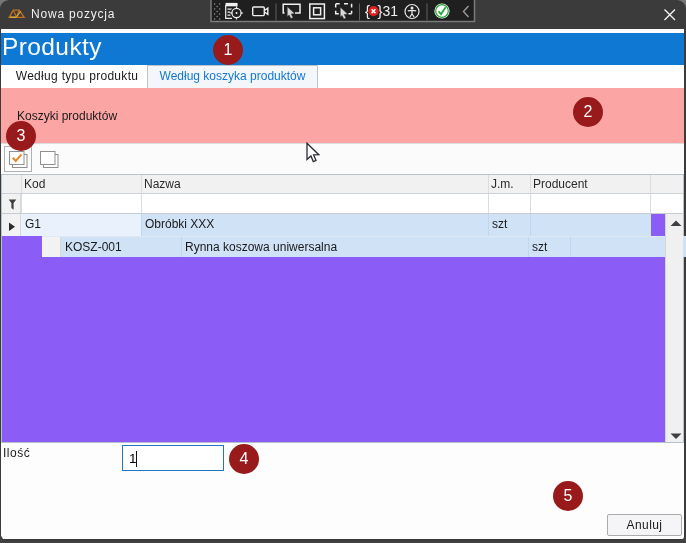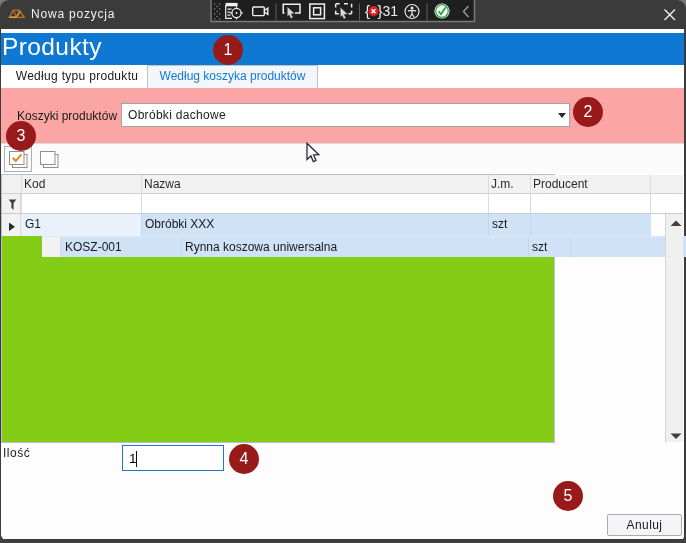--- a/index.html
+++ b/index.html
@@ -13,21 +13,21 @@
   .tabstrip { position:absolute; left:0; top:36px; width:683px; height:23px; background:#ffffff; }
   .tab1 { position:absolute; left:5px; top:0; width:142px; height:23px; font-size:12px; letter-spacing:0.3px; color:#1a1a1a; text-align:center; line-height:23px; }
   .tab2 { position:absolute; left:146px; top:0; width:171px; height:23px; font-size:12px; color:#1177d7; text-align:center; line-height:21px; background:#f3f7fb; border:1px solid #bac2cc; border-bottom:none; }
   .panelA { position:absolute; left:0; top:59px; width:683px; height:54.5px; background:#fca5a5; }
   .panelB { position:absolute; left:0; top:113.5px; width:683px; height:30.5px; background:#fbfbfc; border-top:1px solid #dcdcdc; }
   .lbl-koszyki { position:absolute; left:16px; top:21px; font-size:12px; color:#1a1a1a; }
   .combo { position:absolute; left:120px; top:15px; width:449px; height:24px; background:#fff; border:1px solid #a4a4a4; font-size:12px; letter-spacing:0.3px; color:#1a1a1a; line-height:22px; }
   .combo .txt { position:absolute; left:6px; top:0; }
   .combo .arr { position:absolute; right:3px; top:9px; width:0; height:0; border-left:4.5px solid transparent; border-right:4.5px solid transparent; border-top:5px solid #2b2b2b; }
   .btn1 { position:absolute; left:3px; top:2.5px; width:28px; height:26px; border:1px solid #b0b0b0; background:#fcfcfc; }
-  .grid { position:absolute; left:0; top:144.5px; width:554px; height:269.5px; background:#84cc16; border:1px solid #b8c0ca; }
+  .grid { position:absolute; left:0; top:144.5px; width:683px; height:269.5px; background:#8b5cf6; border:1px solid #b8c0ca; }
   .ghead { position:absolute; left:0; top:0; width:681px; height:19.5px; background:#f1f1f2; border-bottom:1px solid #ccd1d8; font-size:12px; color:#2a2a2a; }
   .gfilter { position:absolute; left:0; top:19.5px; width:681px; height:20px; background:#fff; border-bottom:1px solid #c6ccd4; }
   .grow1 { position:absolute; left:0; top:39.5px; width:649px; height:21.5px; background:#cfe2f6; font-size:12px; color:#1a1a1a; }
   .grow2 { position:absolute; left:0; top:61px; width:649px; height:21.5px; background:#cfe2f6; font-size:12px; color:#1a1a1a; border-top:1px solid #dfe9f5;margin-left:40px;}
   .vline { position:absolute; top:0; width:1px; height:100%; background:#d9dde2; }
   .cell { position:absolute; top:0; height:100%; line-height:21px; }
   .scroll { position:absolute; left:663px; top:39.5px; width:18px; height:228px; background:#f0f0f0; border-left:1px solid #d5d5d5; }
   .ilosc-lbl { position:absolute; left:2px; top:417px; font-size:12px; letter-spacing:0.5px; color:#1a1a1a; }
   .qtybox { position:absolute; left:121px; top:415.5px; width:102px; height:26px; background:#fff; border:1px solid #2077c0; font-size:13.5px; line-height:24px; }
   .btn { position:absolute; top:485px; width:75px; height:22px; background:#f5f5f8; border:1px solid #ababab; border-radius:2px; font-size:12px; color:#1a1a1a; text-align:center; line-height:20px; }
@@ -124,24 +124,20 @@
   <div class="client">
     <div class="bluehdr">
         <span>Produkty</span>
       </div>
     <div class="tabstrip">
       <div class="tab1">Według typu produktu</div>
       <div class="tab2">Według koszyka produktów</div>
     </div>
     <div class="panelA">
       <div class="lbl-koszyki">Koszyki produktów</div>
-      <div class="combo">
-          <span class="txt">Obróbki dachowe</span>
-          <span class="arr"></span>
-        </div>
     </div>
     <div class="panelB">
       <div class="btn1"></div>
       <svg class="abs" style="left:0; top:0;" width="70" height="30" viewBox="0 0 70 30">
         <g stroke="#8f8f8f" stroke-width="1" fill="#fff">
           <rect x="11.5" y="10.5" width="14.5" height="13"></rect>
           <rect x="8.5" y="7.5" width="14.5" height="13"></rect>
         </g>
         <path d="M11.7 13.7 L14.8 17 L20.4 10.3" stroke="#e8872a" stroke-width="2" fill="none"></path>
         <g stroke="#8f8f8f" stroke-width="1" fill="#fff">

